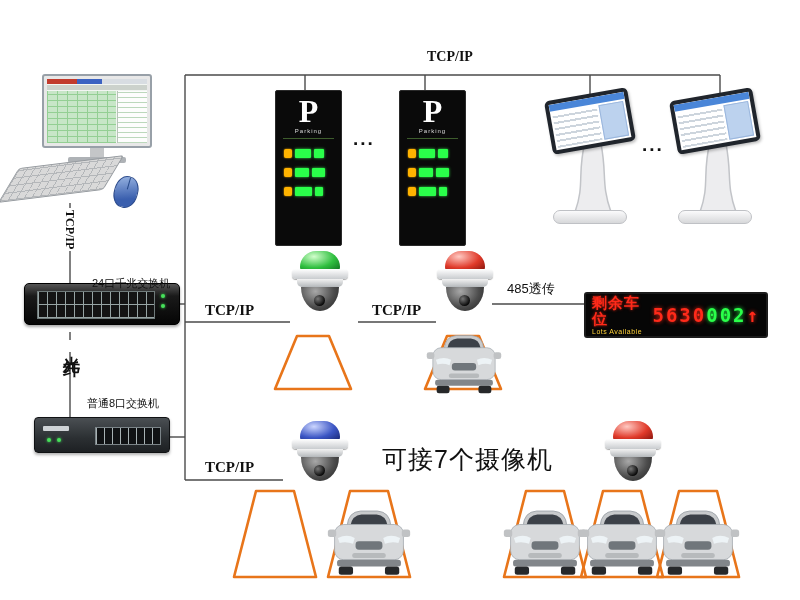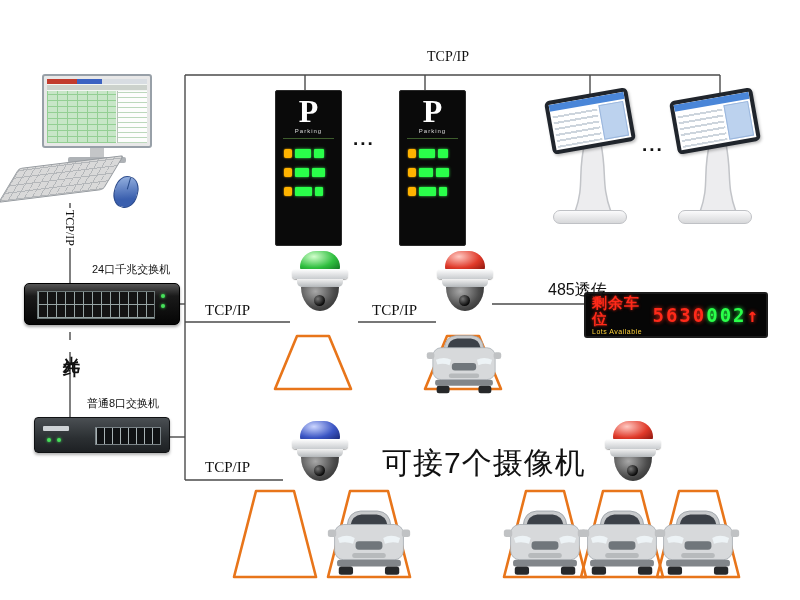--- a/index.html
+++ b/index.html
@@ -4,25 +4,25 @@
 <style>
   html,body{margin:0;padding:0;background:#fff;}
   .canvas{position:relative;width:800px;height:600px;background:#fff;overflow:hidden;
           font-family:"Liberation Sans",sans-serif;color:#111;}
   .abs{position:absolute;}
   svg.layer{position:absolute;left:0;top:0;width:800px;height:600px;}
   .wire{stroke:var(--line,#4a4a4a);stroke-width:1.4;fill:none;}
   .mark{stroke:var(--marking-orange,#e8751a);stroke-width:2.6;fill:none;stroke-linejoin:round;}
 
   .lbl{position:absolute;white-space:nowrap;color:#111;}
-  .serifb{font-family:"Liberation Serif",serif;font-weight:normal;font-size:15px;}
+  .serifb{font-family:"Liberation Serif",serif;font-weight:bold;font-size:15px;}
   .topl{font-size:14px;}
   .cn{font-size:11px;}
-  .cn2{font-size:16px;margin-left:41px;}
-  .big-cn{font-size:30px;letter-spacing:1px;}
+  .cn2{font-size:13px;}
+  .big-cn{font-size:25px;letter-spacing:1px;}
   .vtxt{writing-mode:vertical-rl;background:#fff;padding:2px 0;}
   .dots{font-weight:bold;font-size:19px;letter-spacing:2px;}
 
   
   .monitor{left:42px;top:74px;width:110px;}
   .m-frame{width:110px;height:74px;background:#e8e8e8;border:2px solid #98a0a8;border-radius:3px;box-sizing:border-box;padding:3px;}
   .m-screen{width:100%;height:100%;background:#f2f6f2;display:flex;flex-direction:column;overflow:hidden;}
   .m-title{height:5px;background:linear-gradient(90deg,#c23b2e 0 30%,#3b62c2 30% 55%,#d8dde2 55%);}
   .m-tool{height:5px;background:#ccd2cc;margin-top:1px;}
   .m-body{flex:1;display:flex;margin-top:1px;gap:1px;}
@@ -356,21 +356,21 @@
       <rect x="34" y="42" width="32" height="10" rx="4" fill="#70767b"></rect>
       <rect x="30" y="56" width="40" height="6" rx="3" fill="#b7babc"></rect>
       <rect x="12" y="64" width="76" height="8" rx="3" fill="#82868a"></rect>
       <rect x="14" y="72" width="17" height="10" rx="3" fill="#26282a"></rect>
       <rect x="69" y="72" width="17" height="10" rx="3" fill="#26282a"></rect>
     </svg>
   </div>
 
   <div class="lbl serifb topl" style="left:427px;top:49px;">TCP/IP</div>
   <div class="lbl serifb vtxt" style="left:62px;top:208px;font-size:12px;">TCP/IP</div>
-  <div class="lbl cn" style="left:92px;top:262px;">24口千兆交换机</div>
+  <div class="lbl cn" style="left:92px;top:276px;">24口千兆交换机</div>
   <div class="lbl vtxt" style="left:60px;top:340px;font-size:17px;font-weight:600;letter-spacing:4px;">光纤</div>
   <div class="lbl cn" style="left:87px;top:396px;">普通8口交换机</div>
   <div class="lbl serifb" style="left:205px;top:302px;">TCP/IP</div>
   <div class="lbl serifb" style="left:372px;top:302px;">TCP/IP</div>
   <div class="lbl serifb" style="left:205px;top:459px;">TCP/IP</div>
   <div class="lbl cn2" style="left:507px;top:280px;">485透传</div>
   <div class="lbl big-cn" style="left:382px;top:443px;">可接7个摄像机</div>
   <div class="lbl dots" style="left:353px;top:128px;">...</div>
   <div class="lbl dots" style="left:642px;top:134px;">...</div>
 

